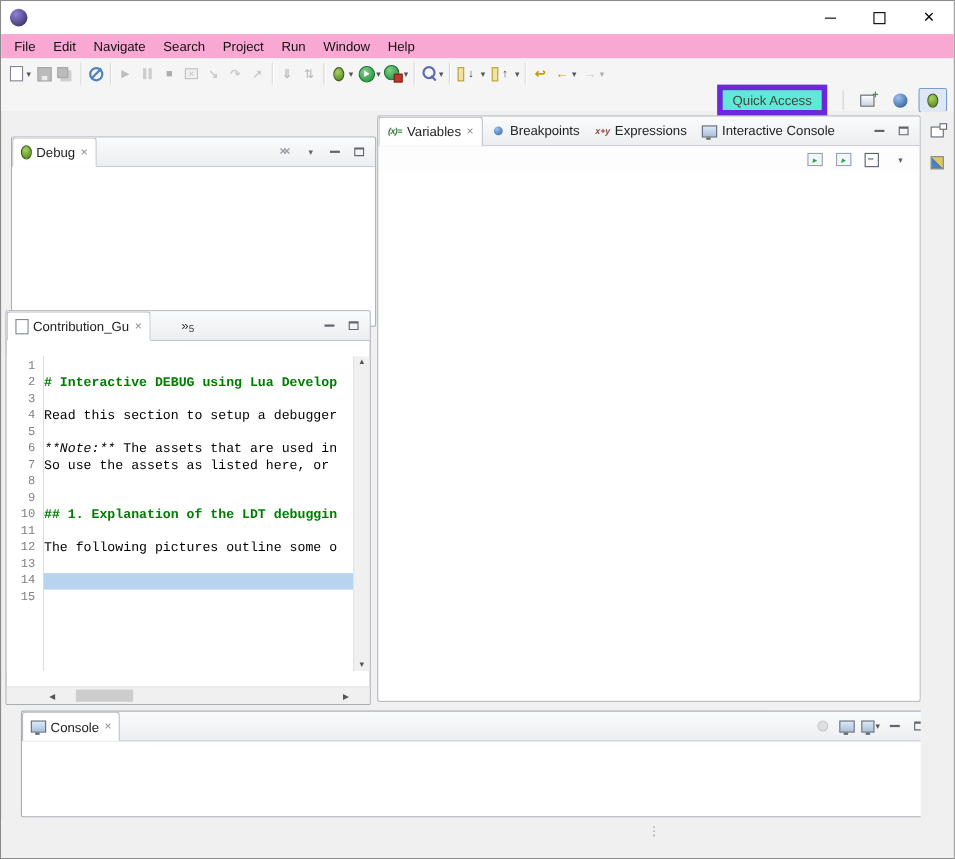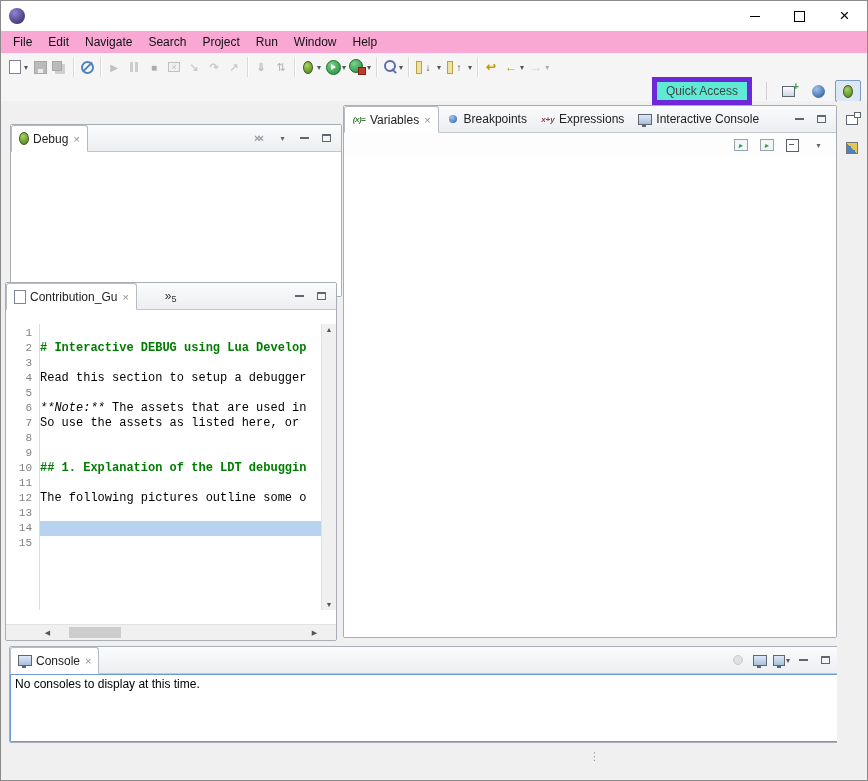--- a/index.html
+++ b/index.html
@@ -375,21 +375,21 @@
           <i class="boxarrow-ic">▸</i>
         </span>
       <span class="eb">
           <i class="collapse-ic"></i>
         </span>
       <span class="eb eb-caret">▾</span>
     </div>
     <div class="vars-content"></div>
   </div>
 
-  <div class="panel" style="left:8px;top:645px;width:832px;height:97px;">
+  <div class="panel" style="left:18px;top:645px;width:832px;height:97px;">
     <div class="tabbar">
       <span class="tab active">
         <i class="mon-ic"></i>
         <span>Console</span>
         <span class="tab-close">×</span>
       </span>
       <span class="tabbar-spacer"></span>
       <span class="tabbar-actions">
         <span class="eb dis-ic">
             <i class="pin-ic"></i>
@@ -402,23 +402,20 @@
             <span class="tb-caret">▾</span>
           </span>
         <span class="eb eb-min">
             <i></i>
           </span>
         <span class="eb eb-max">
             <i></i>
           </span>
       </span>
     </div>
-    <div class="console-body">
-      <span>No consoles to display at this time.</span>
-    </div>
   </div>
 
   <div class="right-trim">
     <span class="trim-btn">
         <i class="restore-ic"></i>
       </span>
     <span class="trim-btn">
         <i class="palette-ic"></i>
       </span>
   </div>

